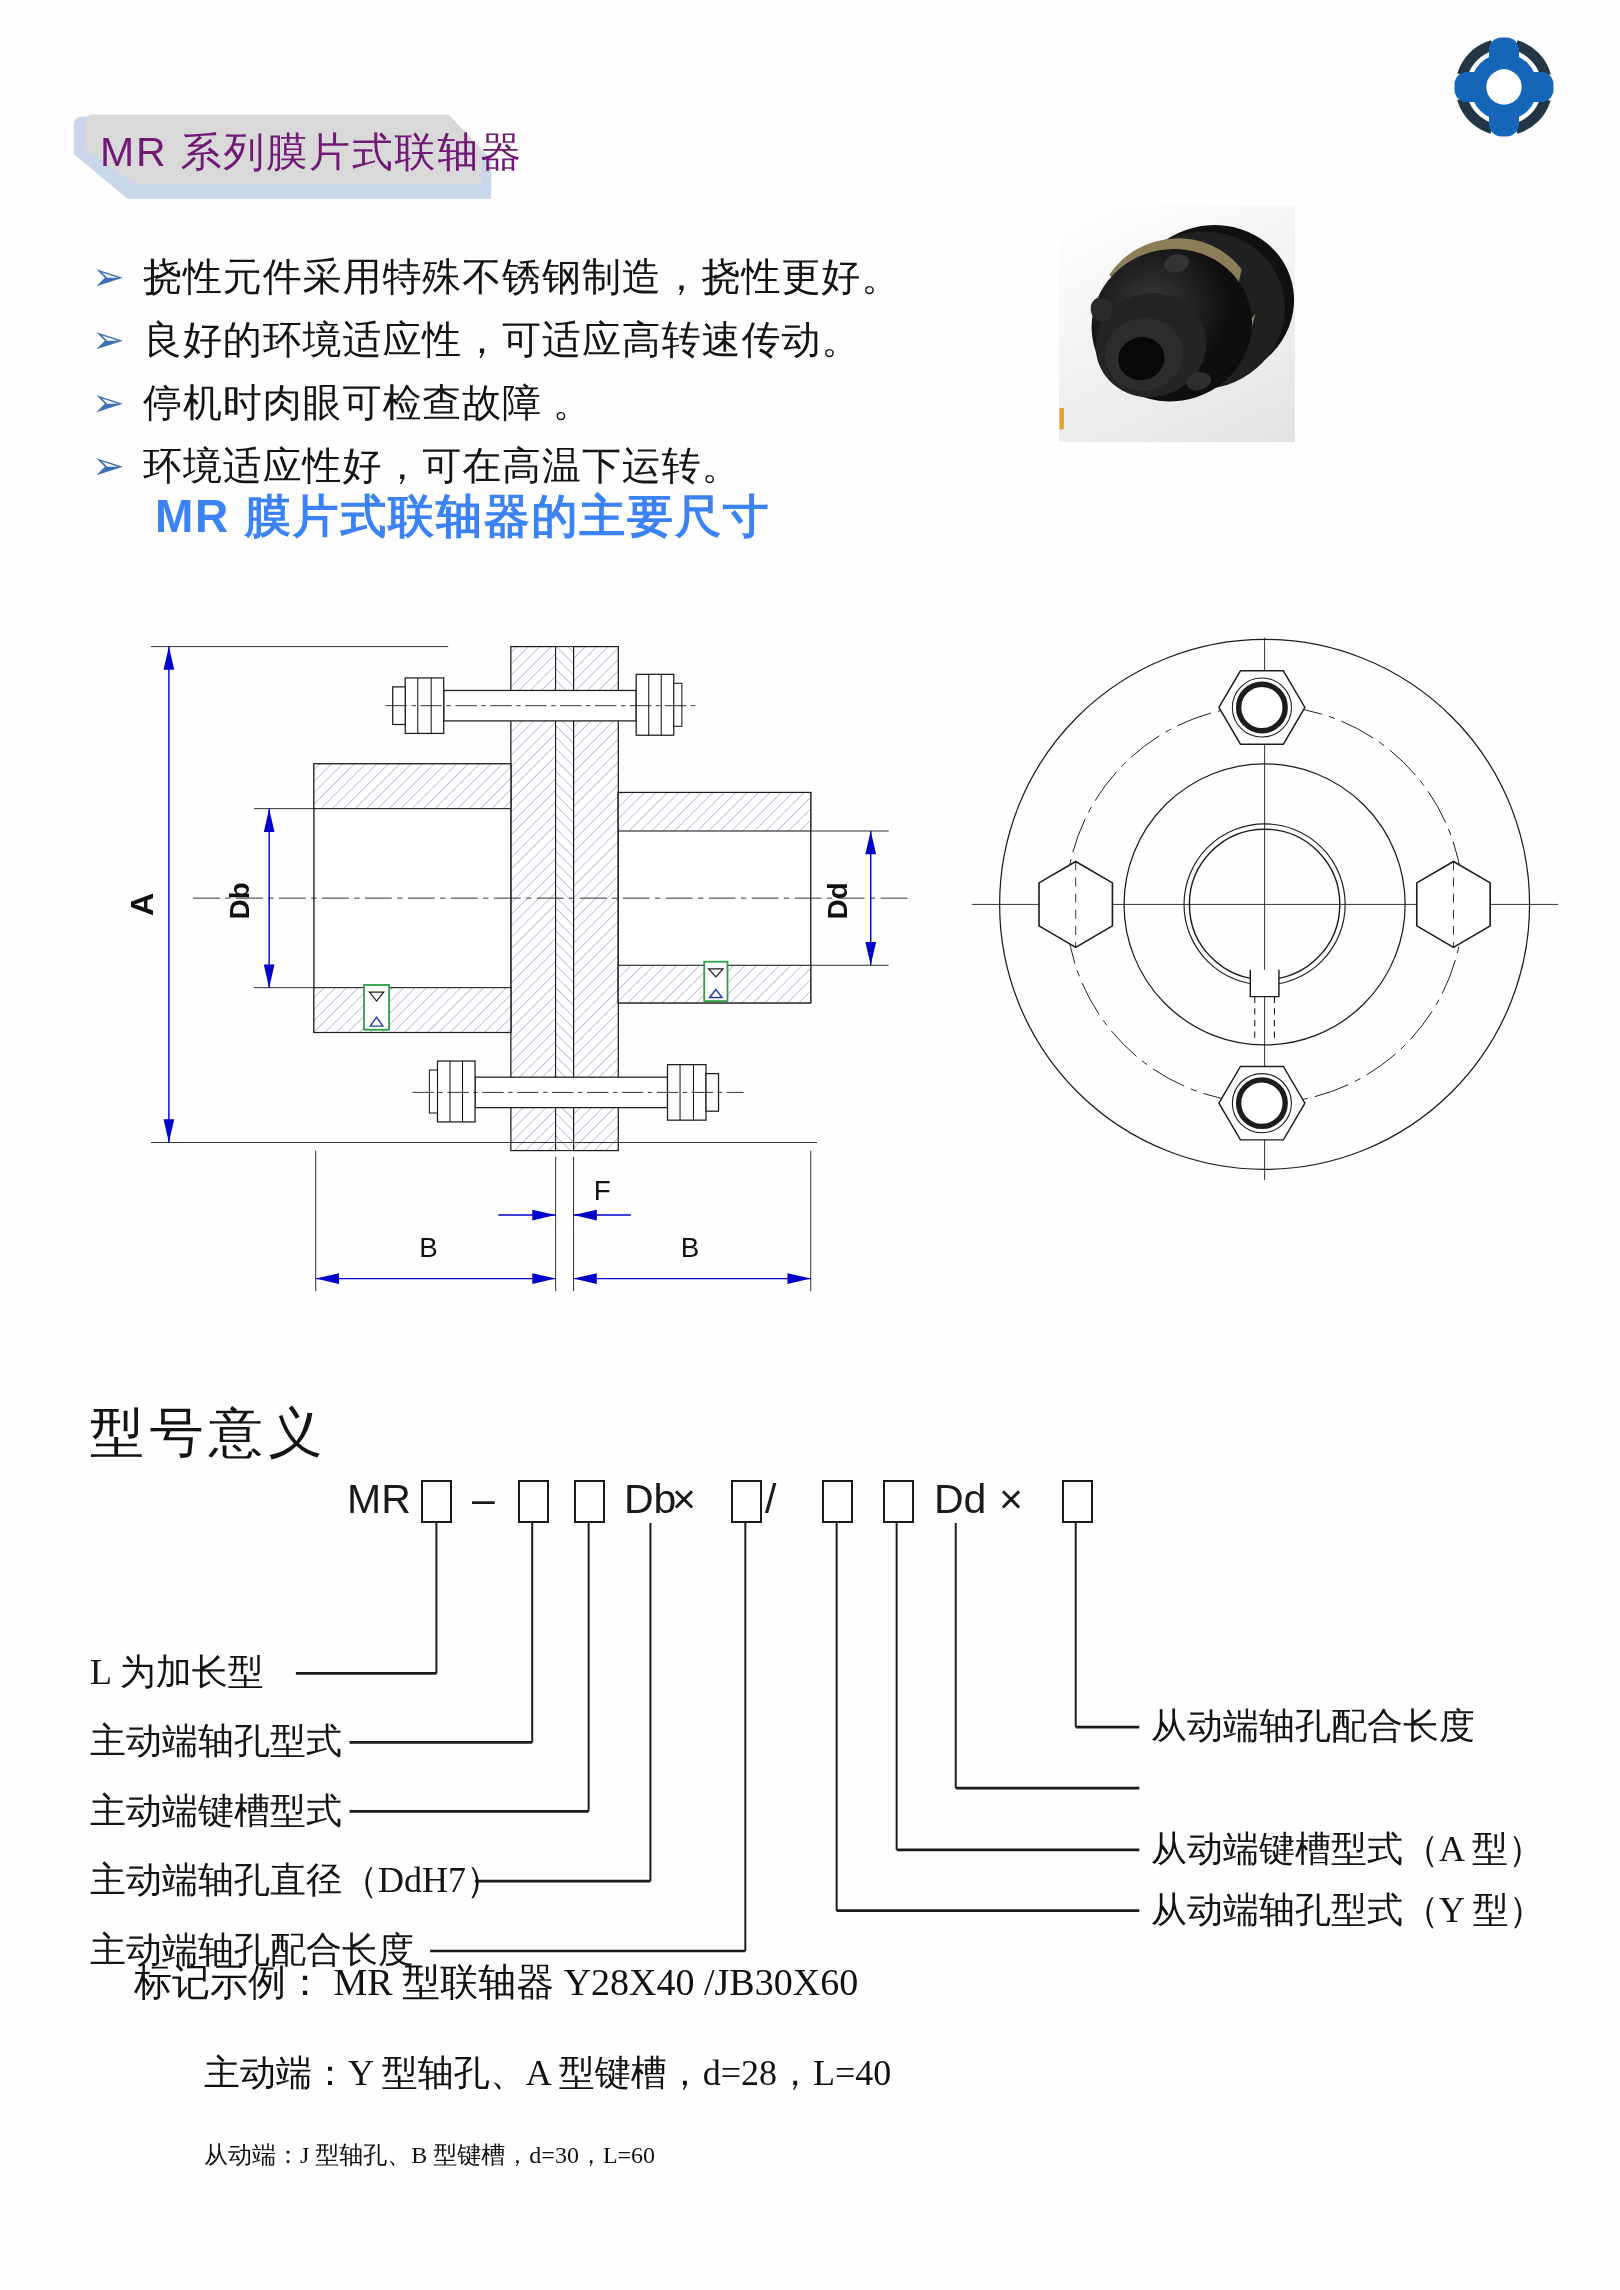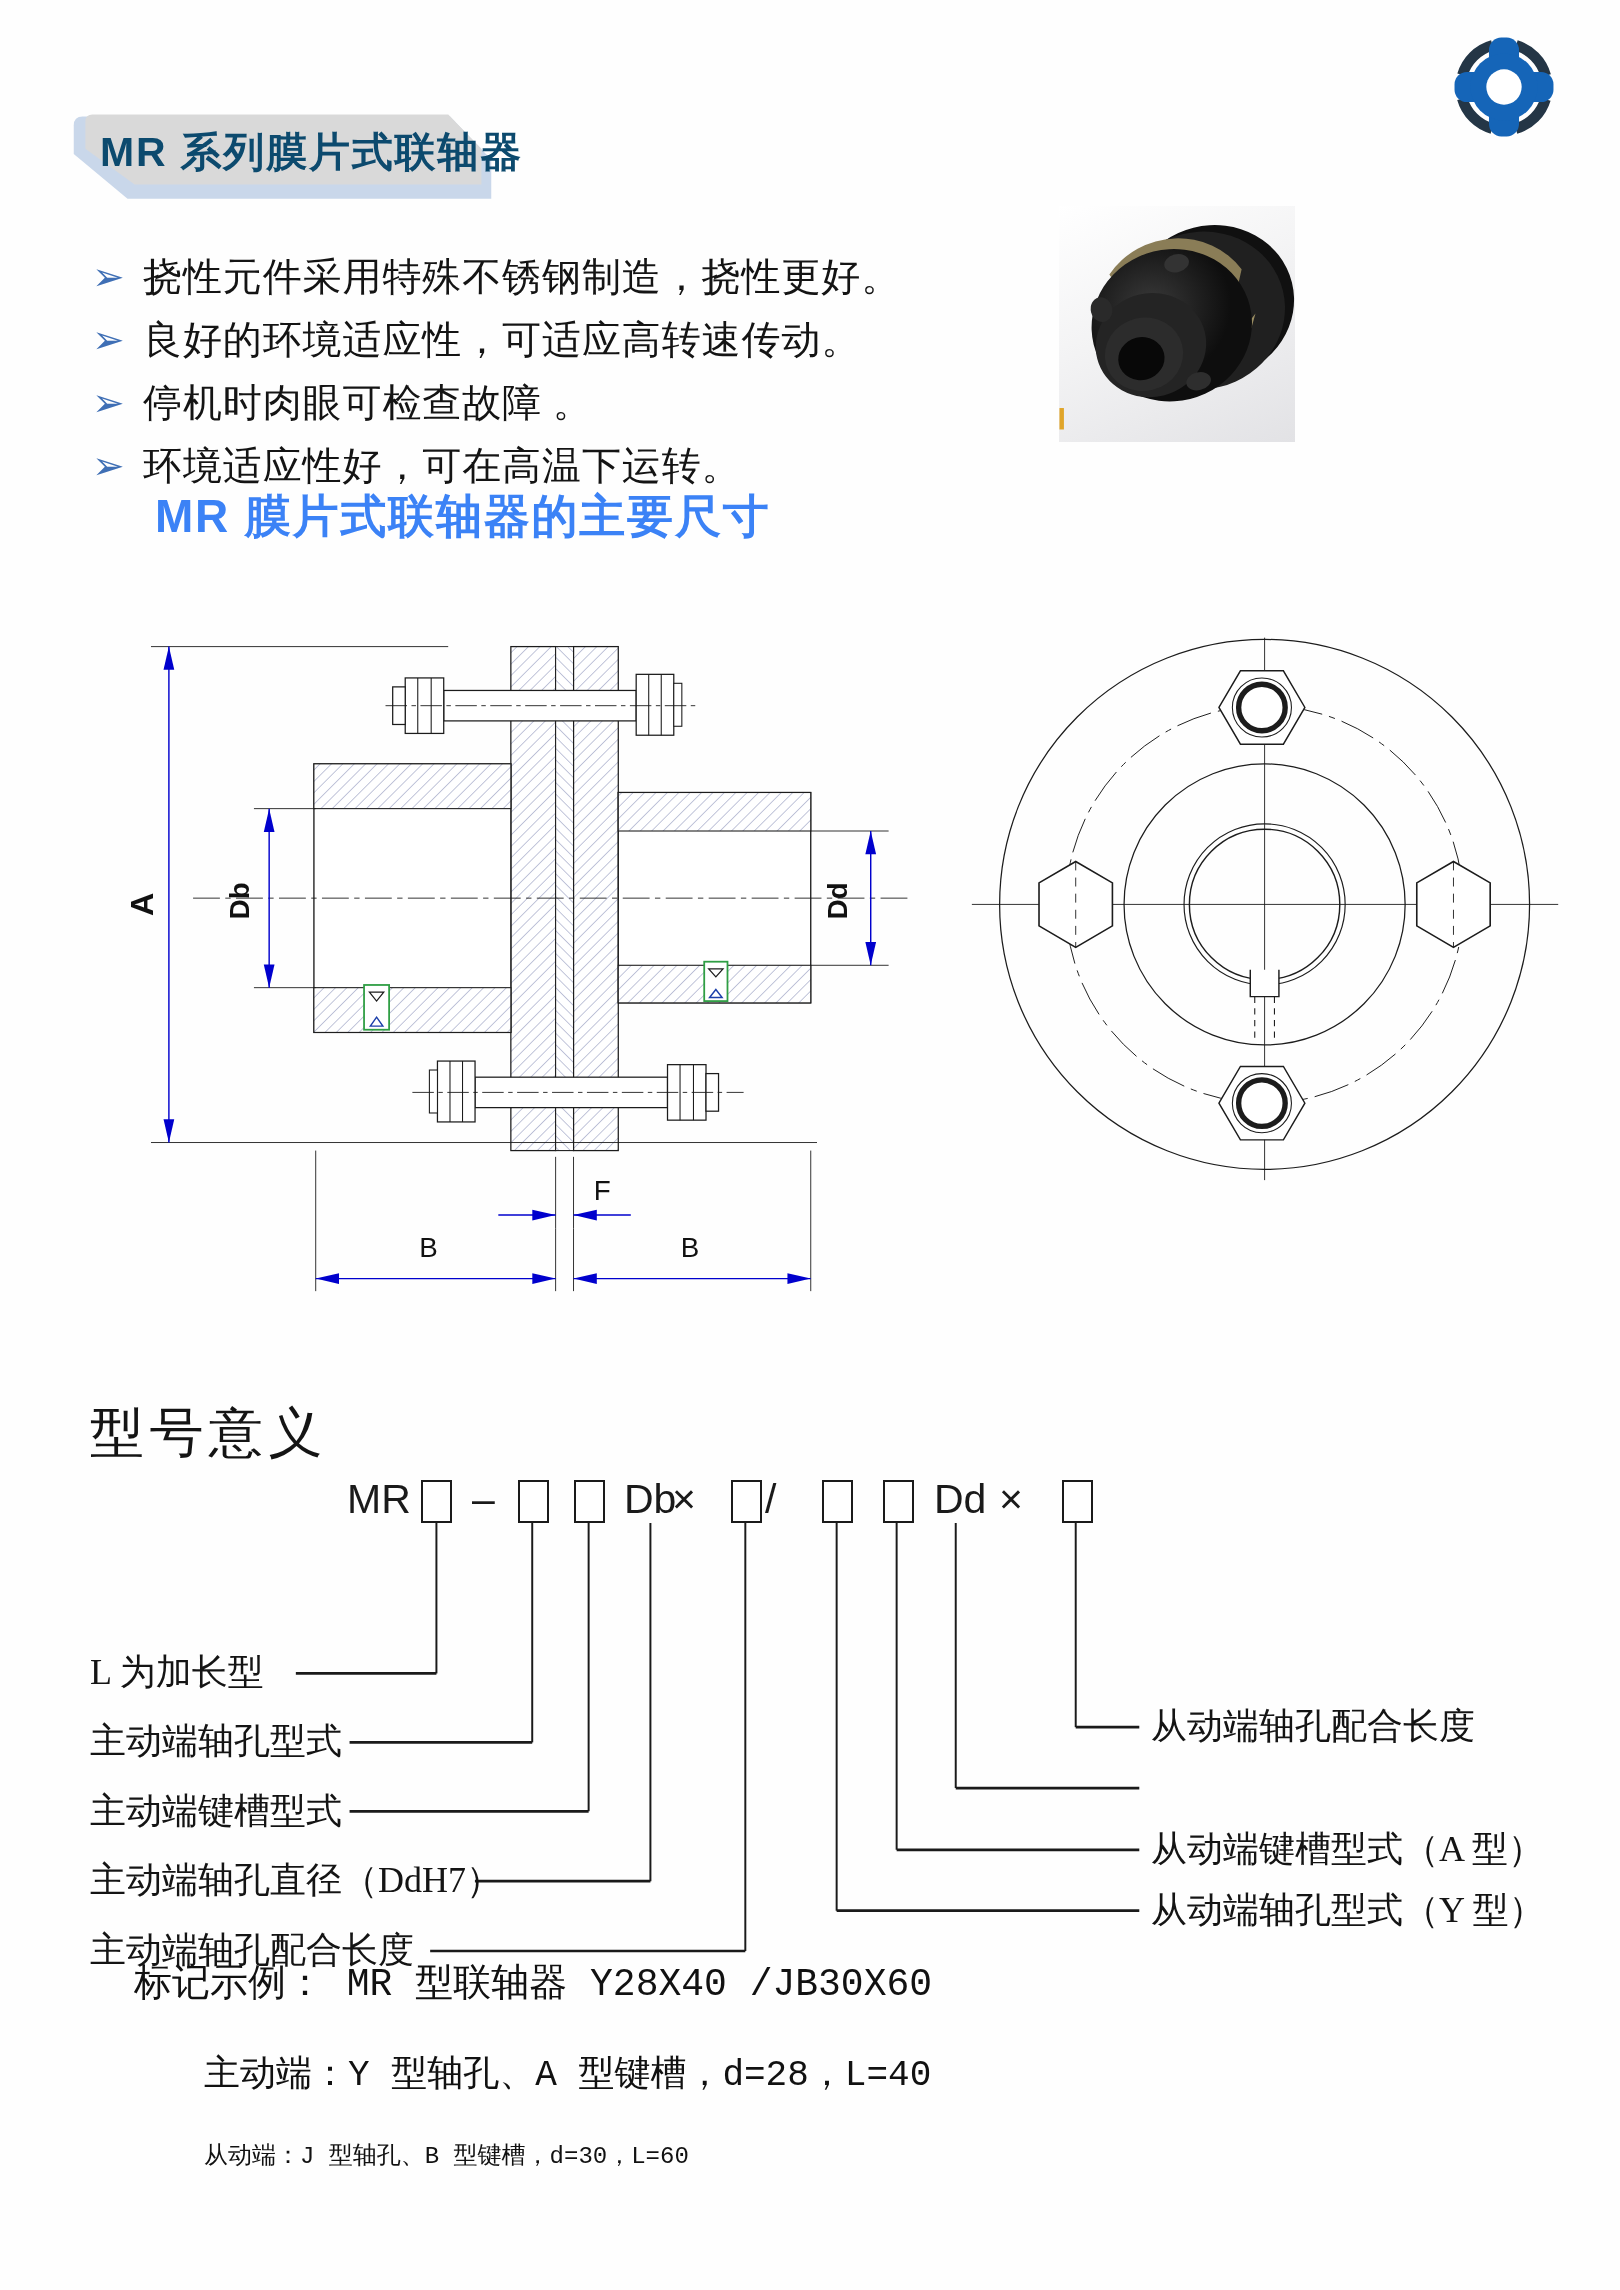--- a/index.html
+++ b/index.html
@@ -5,21 +5,21 @@
   html,body{margin:0;padding:0;background:#9a9a9a;}
   .page{
     position:relative;width:1620px;height:2291px;background:#fefefe;
     font-family:"Liberation Sans","DejaVu Sans",sans-serif;color:#111;
     overflow:hidden;margin:0 auto;
   }
   .abs{position:absolute;}
   
   .banner-text{
     position:absolute;left:100px;top:124px;width:376px;height:57px;
-    font-size:41px;font-weight:bold;color:#0c4a6e;letter-spacing:1.8px;
+    font-size:41px;font-weight:normal;color:#701a75;letter-spacing:1.8px;
     line-height:57px;white-space:nowrap;
   }
   
   .bullet-row{position:absolute;left:92px;width:949px;height:50px;white-space:nowrap;}
   .bullet-marker{display:inline-block;color:#3f6fb5;font-size:39px;vertical-align:top;line-height:47px;width:47px;}
   .bullet-text{display:inline-block;font-size:39px;color:#141414;line-height:47px;
     font-family:"Liberation Serif","DejaVu Serif",serif;letter-spacing:0.9px;}
   .subtitle{
     position:absolute;left:155px;top:486px;font-size:46px;font-weight:bold;
     color:#3b82f6;letter-spacing:1.8px;white-space:nowrap;
@@ -32,21 +32,21 @@
   
   .mm-heading{position:absolute;left:90px;top:1397px;font-size:54px;color:#141414;
     font-family:"Liberation Serif","DejaVu Serif",serif;letter-spacing:5.4px;}
   .code-token{position:absolute;top:1476px;height:47px;font-size:41px;line-height:47px;
     color:#1a1a1a;font-family:"Liberation Sans","DejaVu Sans",sans-serif;font-weight:500;white-space:nowrap;}
   .code-box{position:absolute;top:1480px;width:27px;height:39px;border:2.2px solid #1a1a1a;background:#fff;}
   .mm-label{position:absolute;font-size:36px;line-height:41px;color:#141414;white-space:nowrap;
     font-family:"Liberation Serif","DejaVu Serif",serif;}
   
   .example-line{position:absolute;font-size:38px;color:#111;white-space:nowrap;
-    font-family:Liberation Mono, monospace;}
+    font-family:Liberation Serif, serif;}
 </style>
 </head>
 <body>
 
 <div class="page">
 
   <svg class="abs" style="left:1451px;top:34px" width="106" height="106" viewBox="0 0 120 120">
     <circle cx="60" cy="60" r="49" fill="none" stroke="#243646" stroke-width="12" stroke-dasharray="50 27" stroke-dashoffset="25" transform="rotate(45 60 60)"></circle>
     <rect x="43" y="4" width="34" height="112" rx="14" fill="#1565b8"></rect>
     <rect x="4" y="43" width="112" height="34" rx="14" fill="#1565b8"></rect>

